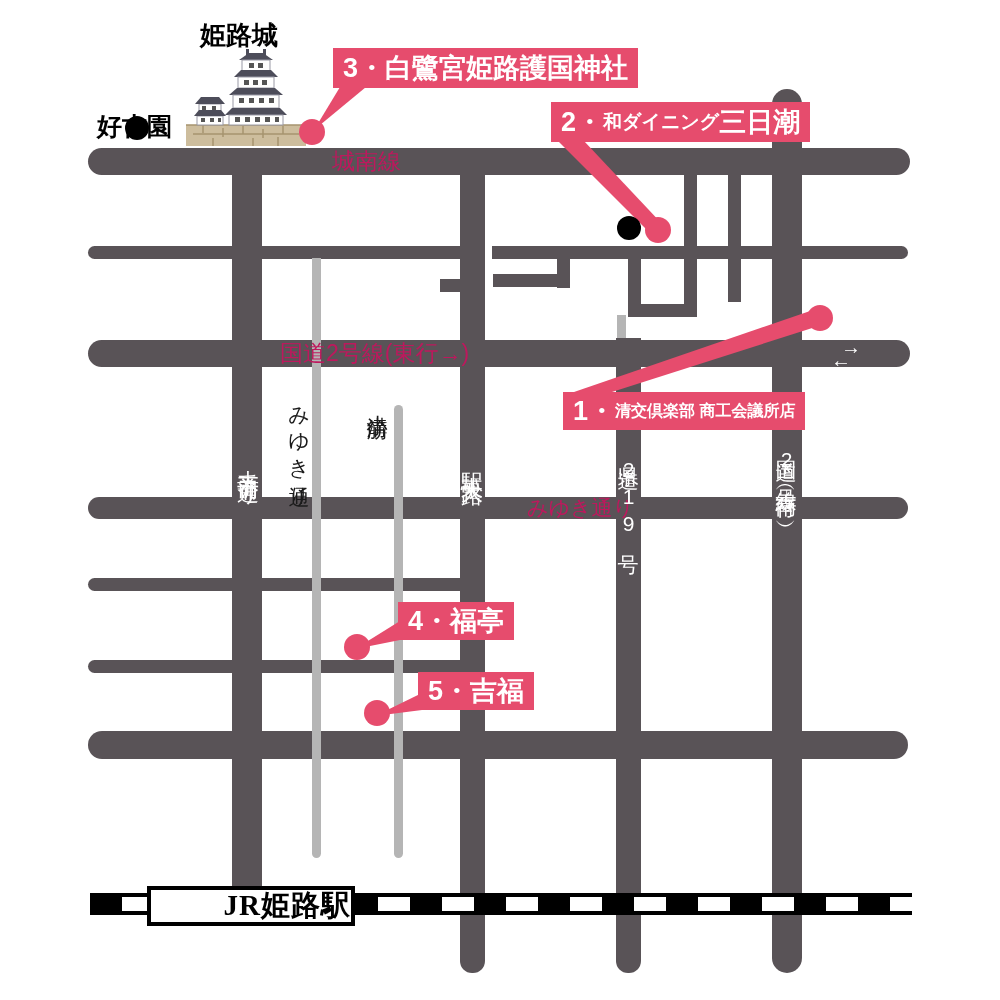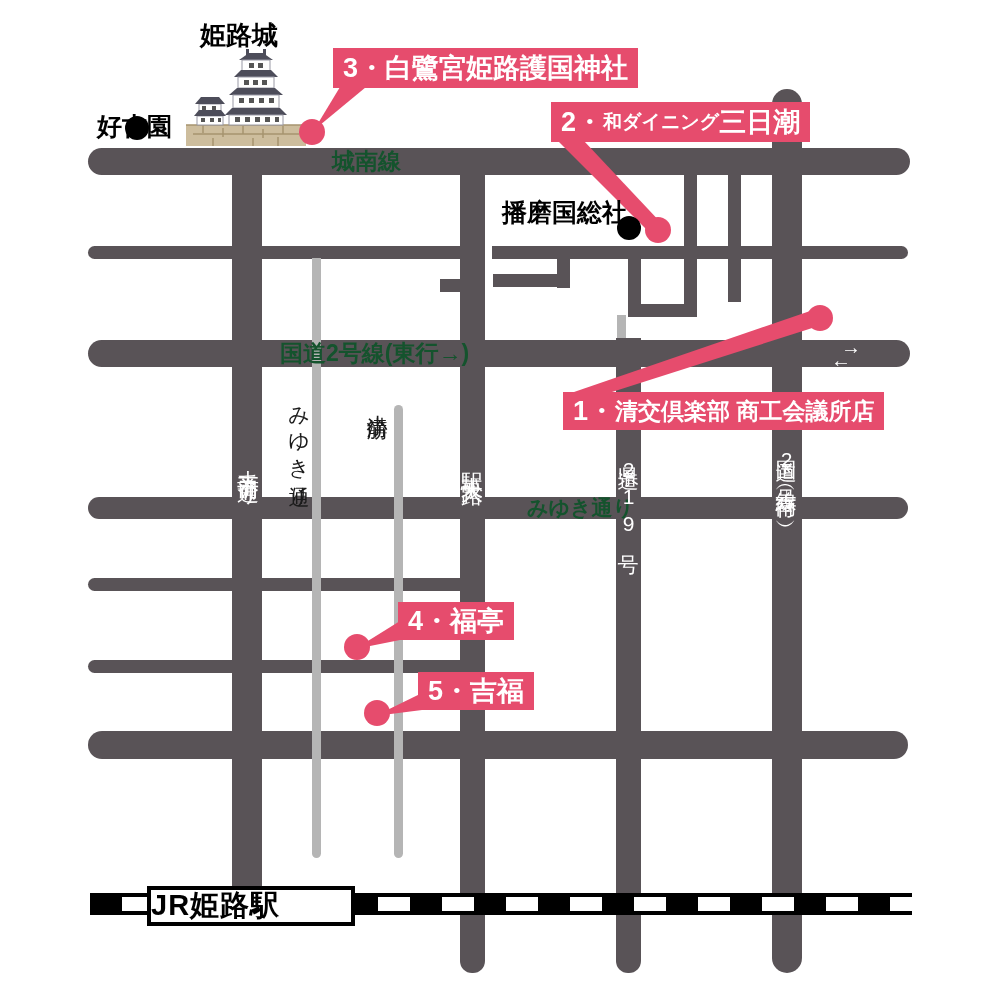--- a/index.html
+++ b/index.html
@@ -11,24 +11,24 @@
   body{font-family:"Liberation Sans","DejaVu Sans",sans-serif;}
   .stage{position:relative;width:1000px;height:1000px;background:#ffffff;overflow:hidden;}
 
   .road{position:absolute;background:var(--road);z-index:2;}
   .road.light{background:var(--road-light);z-index:3;}
 
   .railway{position:absolute;left:90px;top:893px;width:822px;height:22px;z-index:4;
     border-top:4px solid #000;border-bottom:4px solid #000;box-sizing:border-box;
     background:repeating-linear-gradient(90deg,#000 0 32px,#fff 32px 64px);}
   .station-box{position:absolute;left:147px;top:886px;width:208px;height:40px;z-index:6;
-    background:#fff;border:4px solid #000;box-sizing:border-box;display:flex;align-items:center;justify-content:flex-start;
-    font-size:29px;font-weight:700;color:#000;letter-spacing:1px;}
+    background:#fff;border:4px solid #000;box-sizing:border-box;display:flex;align-items:center;justify-content:flex-end;
+    font-size:29px;font-weight:700;color:#000;letter-spacing:1px;font-family:Liberation Serif, serif;}
 
-  .hlabel{position:absolute;color:#14532d;font-weight:700;white-space:nowrap;z-index:8;}
+  .hlabel{position:absolute;color:#be185d;font-weight:400;white-space:nowrap;z-index:8;}
   .vlabel{position:absolute;writing-mode:vertical-rl;text-orientation:upright;color:#fff;
     font-size:21px;font-weight:500;letter-spacing:4px;white-space:nowrap;z-index:8;line-height:1;}
   .vlabel.dark{color:#1b1b1b;letter-spacing:2px;}
 
   .landmark{position:absolute;color:#000000;font-weight:700;white-space:nowrap;z-index:8;}
 
   .pdot{position:absolute;width:26px;height:26px;border-radius:50%;background:var(--accent);z-index:6;}
   .bdot{position:absolute;width:24px;height:24px;border-radius:50%;background:#000;z-index:6;}
 
   .plabel{position:absolute;background:var(--accent);color:#fff;display:flex;align-items:center;
@@ -139,21 +139,21 @@
       <span class="lg">白鷺宮姫路護国神社</span>
   </div>
   <div class="plabel" style="left:551px;top:102px;height:40px;">
     <span class="num">2・</span>
       <span class="sm">和ダイニング</span>
       <span class="lg">三日潮</span>
   </div>
   <div class="plabel" style="left:563px;top:392px;height:38px;">
     <span class="num">1・</span>
       <span class="sm"></span>
-      <span class="lg" style="font-size:23px;">清交倶楽部 商工会議所店</span>
+      <span class="lg" style="font-size:16px;">清交倶楽部 商工会議所店</span>
   </div>
   <div class="plabel" style="left:398px;top:602px;height:38px;">
     <span class="num">4・</span>
       <span class="lg">福亭</span>
   </div>
   <div class="plabel" style="left:418px;top:672px;height:38px;">
     <span class="num">5・</span>
       <span class="lg">吉福</span>
   </div>
 
@@ -163,20 +163,19 @@
 
   <div class="vlabel" style="left:237px;top:452px;font-size:22px;">大手前通り</div>
   <div class="vlabel" style="left:461px;top:455px;font-size:22px;">駅東大路</div>
   <div class="vlabel" style="left:618px;top:450px;font-size:21px;">県道219号</div>
   <div class="vlabel" style="left:776px;top:444px;font-size:21px;letter-spacing:2px;">国道2号線︵南行↓︶</div>
   <div class="vlabel dark" style="left:289px;top:392px;">みゆき通り</div>
   <div class="vlabel dark" style="left:367px;top:398px;">小溝筋</div>
 
   <div class="landmark" style="left:200px;top:18px;font-size:26px;">姫路城</div>
   <div class="landmark" style="left:97px;top:86px;font-size:25px;margin-top:24px;">好古園</div>
-  <div class="landmark" style="left:502px;top:196px;font-size:25px;">播磨国総社</div>
 
   <div class="arrow-pair">
     <span class="a-east">→</span>
     <span class="a-west">←</span>
   </div>
 
 </div>
 
 </body></html>

